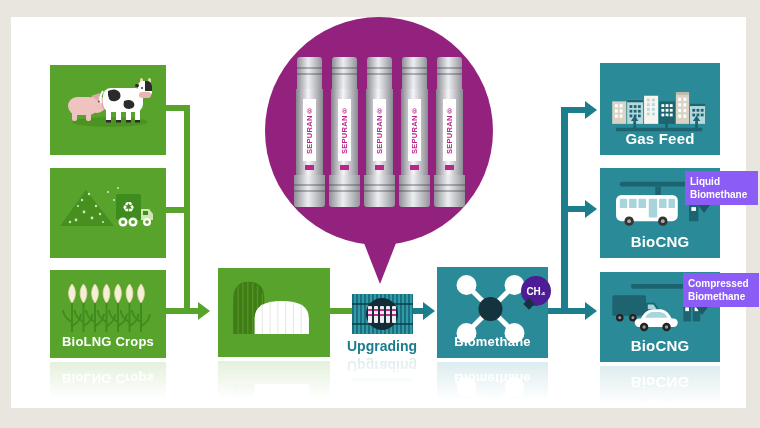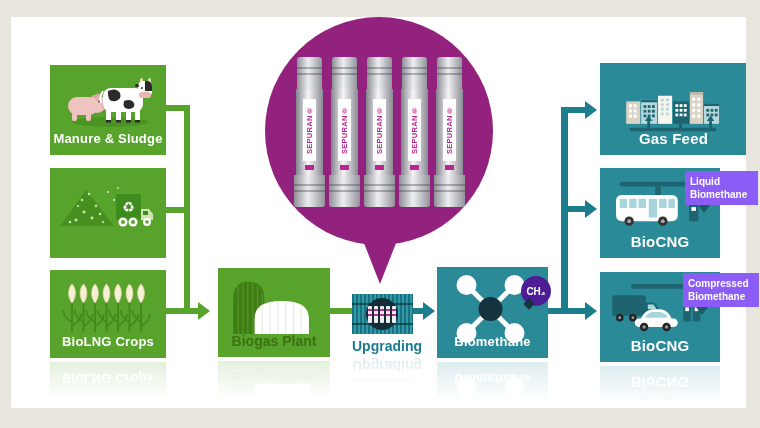--- a/index.html
+++ b/index.html
@@ -40,21 +40,21 @@
   
   .upg-wrap{position:absolute;left:342px;top:294px;width:80px;height:60px;}
   .upg-box{position:absolute;left:10px;top:0;width:61px;height:40px;
            background:repeating-linear-gradient(90deg,#1c6f7c 0 2px,#2f9aa8 2px 4px);}
   .upg-box .sep1,.upg-box .sep2{position:absolute;left:0;right:0;height:2px;background:rgba(9,43,53,.6);}
   .upg-box .sep1{top:9px;} .upg-box .sep2{bottom:9px;}
   .upg-circle{position:absolute;left:14px;top:4px;width:32px;height:32px;border-radius:50%;
               background:#122c38;display:flex;align-items:center;justify-content:center;}
   .mini{width:4px;height:17px;margin:0 1px;border-radius:1px;
         background:linear-gradient(#ededf0 0 3px,#c5318a 3px 5px,#ededf0 5px 8px,#c5318a 8px 10px,#ededf0 10px 17px);}
-  .upg-label{position:absolute;left:0;top:44px;width:80px;text-align:right;color:#1a7d8d;
+  .upg-label{position:absolute;left:0;top:44px;width:80px;text-align:center;color:#1a7d8d;
              font-size:14px;font-weight:bold;}
 
   
   .ch4-badge{position:absolute;left:521px;top:276px;width:30px;height:30px;border-radius:50%;
              background:#4c1d95;color:#fff;font-size:10px;font-weight:bold;display:flex;
              align-items:center;justify-content:center;z-index:2;}
   .ch4-badge::after{content:'';position:absolute;left:4px;bottom:-2px;width:8px;height:8px;
              background:#16323e;transform:rotate(45deg);z-index:-1;}
 
   
@@ -134,21 +134,20 @@
       <path d="M52,18 q8,-4 12,2 q2,6 -4,8 q-9,2 -8,-10z" fill="#2b2b2b"></path>
       <path d="M68,28 q7,-3 10,2 q2,5 -5,6 q-7,0 -5,-8z" fill="#2b2b2b"></path>
       <rect x="84" y="5" width="3" height="5" rx="1.5" fill="#e6d9ae"></rect>
         <rect x="92" y="5" width="3" height="5" rx="1.5" fill="#e6d9ae"></rect>
       <rect x="82" y="8" width="14" height="16" rx="5" fill="#fff"></rect>
       <path d="M89,8 h2 a5,5 0 0 1 5,5 v5 h-7 z" fill="#2b2b2b"></path>
       <rect x="79" y="11" width="4" height="3" rx="1.5" fill="#2b2b2b"></rect>
       <rect x="83" y="19" width="12" height="6" rx="3" fill="#e8b7b4"></rect>
       <circle cx="86" cy="15" r="1" fill="#333"></circle>
     </svg>
-    <div class="box-label">Manure &amp; Sludge</div>
   </div>
 
   <div class="box green-box" style="left:50px;top:168px;width:116px;height:90px;">
     <svg class="box-icon" style="top:10px;" width="104" height="54" viewBox="0 0 104 54">
       <path d="M4,48 L30,12 L58,48 Z" fill="#479020"></path>
       <g fill="#cde8b6">
         <circle cx="20" cy="42" r="1.4"></circle>
           <circle cx="28" cy="34" r="1.4"></circle>
           <circle cx="36" cy="40" r="1.4"></circle>
         <circle cx="26" cy="22" r="1.2"></circle>
@@ -231,21 +230,20 @@
       <path d="M36,64 V48 Q36,30 64,30 Q92,30 92,48 V64 Z" fill="#ffffff"></path>
       <g stroke="#e9e9e4" stroke-width="1.2">
         <path d="M44,33.5 V64"></path>
           <path d="M52,31 V64"></path>
           <path d="M60,30.3 V64"></path>
         <path d="M68,30.3 V64"></path>
           <path d="M76,31 V64"></path>
           <path d="M84,33.5 V64"></path>
       </g>
     </svg>
-    <div class="biogas-label">Biogas Plant</div>
   </div>
 
   <div class="upg-wrap refl">
     <div class="upg-box">
       <div class="sep1"></div>
         <div class="sep2"></div>
       <div class="upg-circle">
         <div class="mini"></div>
           <div class="mini"></div>
           <div class="mini"></div>
@@ -267,21 +265,21 @@
       <circle cx="29" cy="18" r="10" fill="#ffffff"></circle>
         <circle cx="77" cy="18" r="10" fill="#ffffff"></circle>
       <circle cx="29" cy="66" r="10" fill="#ffffff"></circle>
         <circle cx="77" cy="66" r="10" fill="#ffffff"></circle>
       <circle cx="53" cy="42" r="12" fill="#14333f"></circle>
     </svg>
     <div class="box-label">Biomethane</div>
   </div>
   <div class="ch4-badge">CH₄</div>
 
-  <div class="box teal-box" style="left:600px;top:63px;width:120px;height:92px;padding-left:27px;">
+  <div class="box teal-box" style="left:600px;top:63px;width:120px;height:92px;">
     <svg class="box-icon" style="top:14px;" width="110" height="60" viewBox="0 0 110 64">
       <rect x="4" y="26" width="15" height="24" fill="#d8d3c4"></rect>
       <g fill="#ffffff">
           <rect x="7" y="29" width="3" height="3.5"></rect>
           <rect x="12" y="29" width="3" height="3.5"></rect>
           <rect x="7" y="34.5" width="3" height="3.5"></rect>
           <rect x="12" y="34.5" width="3" height="3.5"></rect>
           <rect x="7" y="40" width="3" height="3.5"></rect>
           <rect x="12" y="40" width="3" height="3.5"></rect>
         </g>

